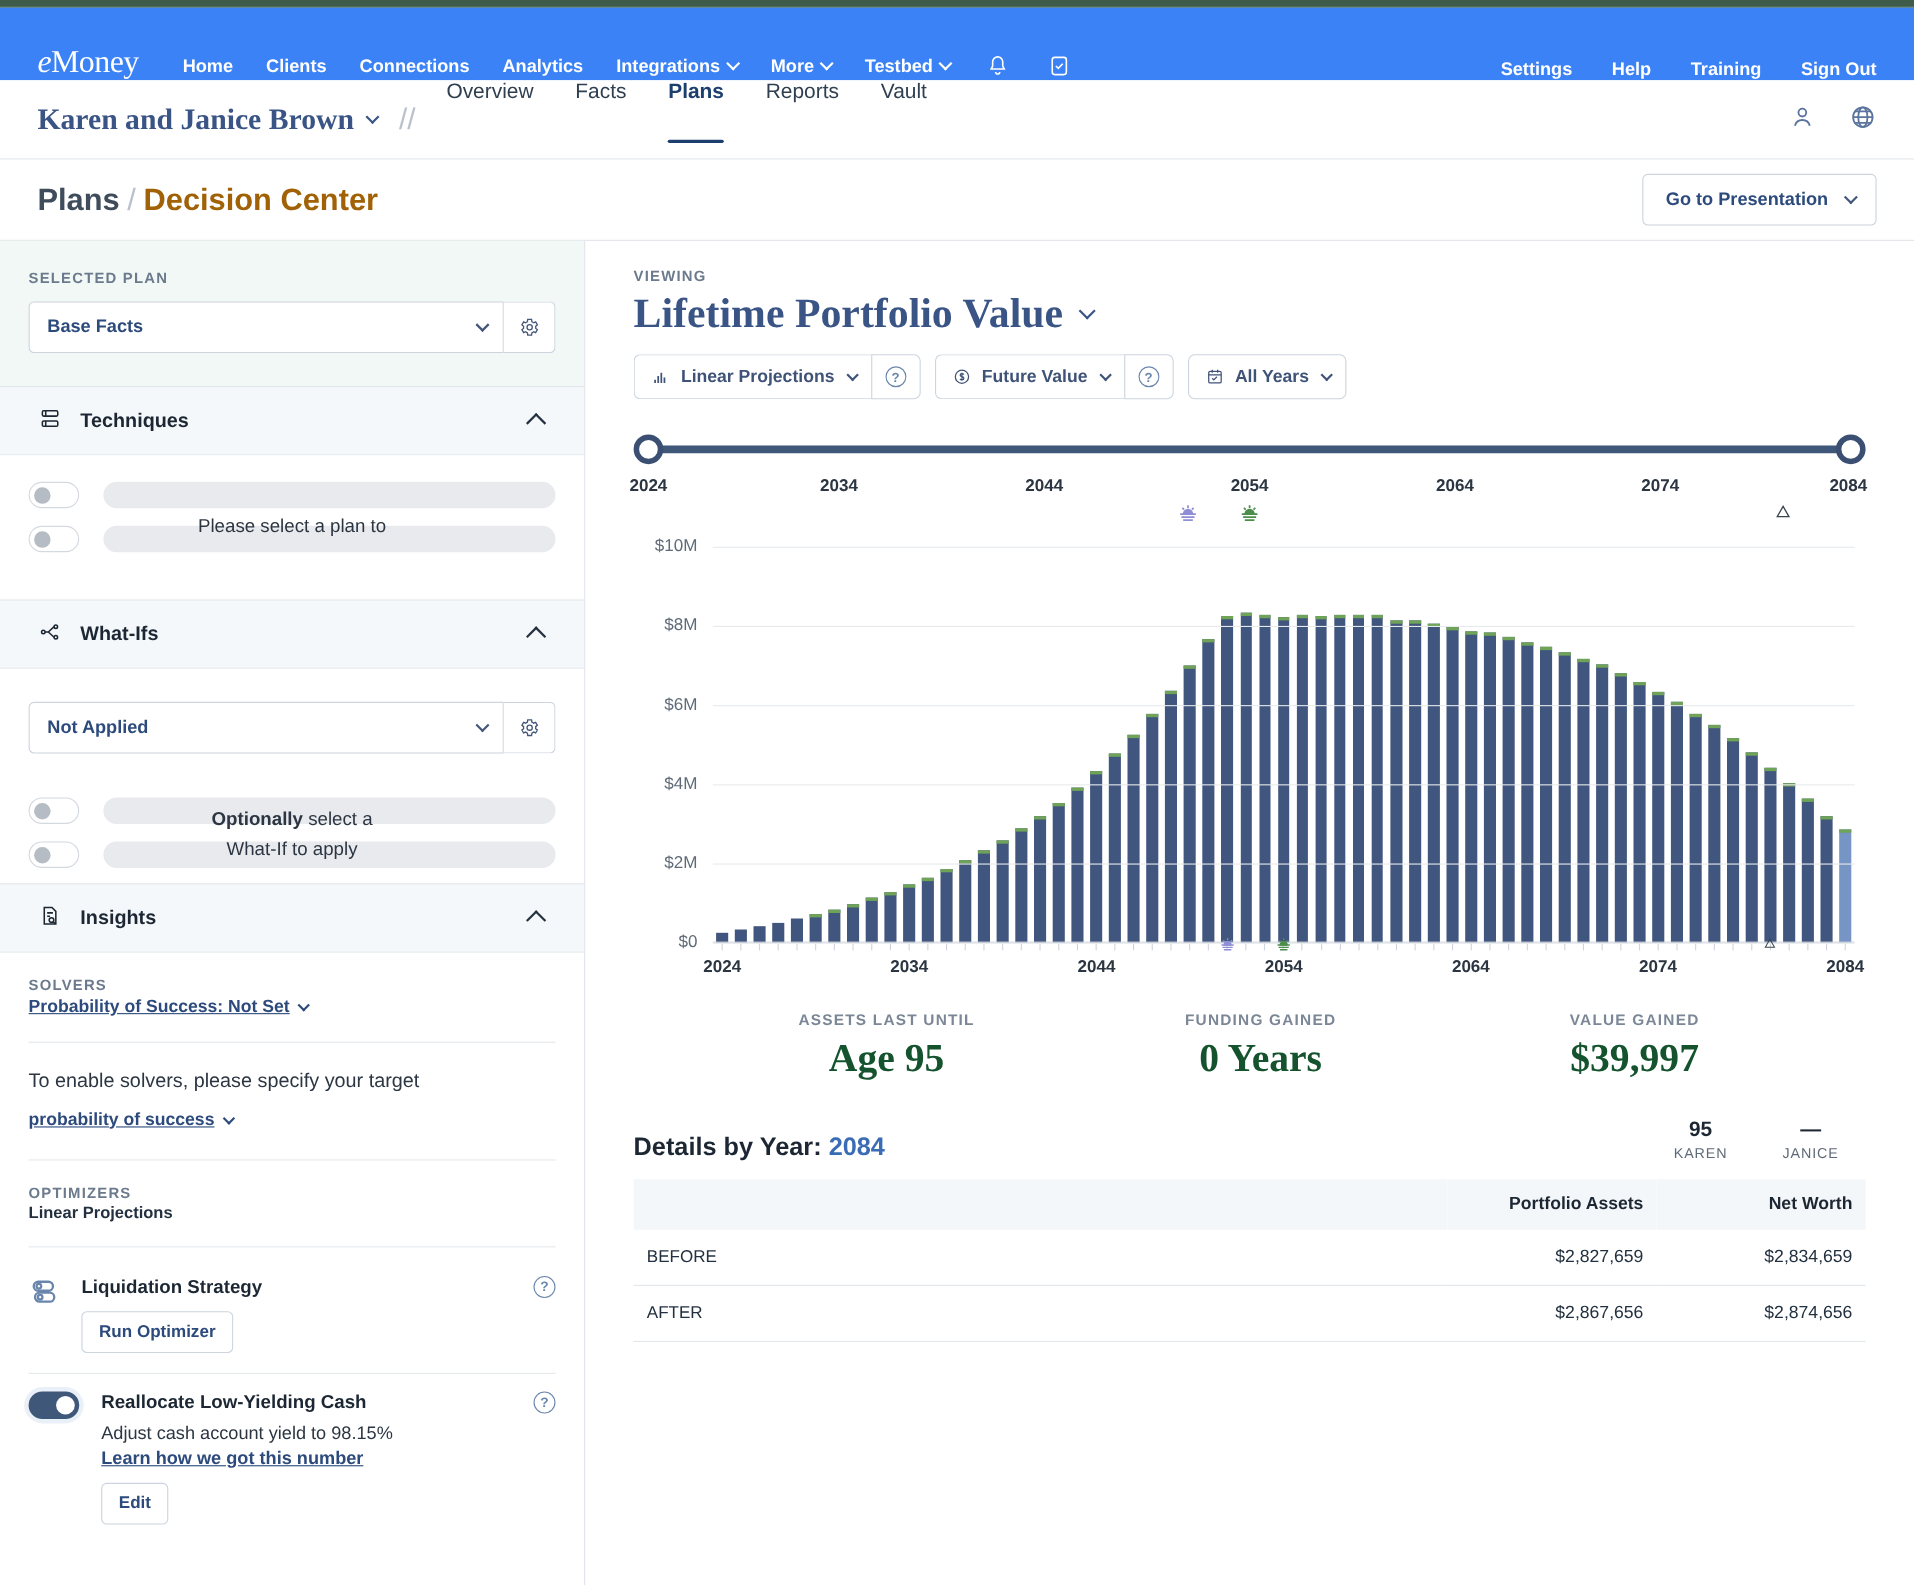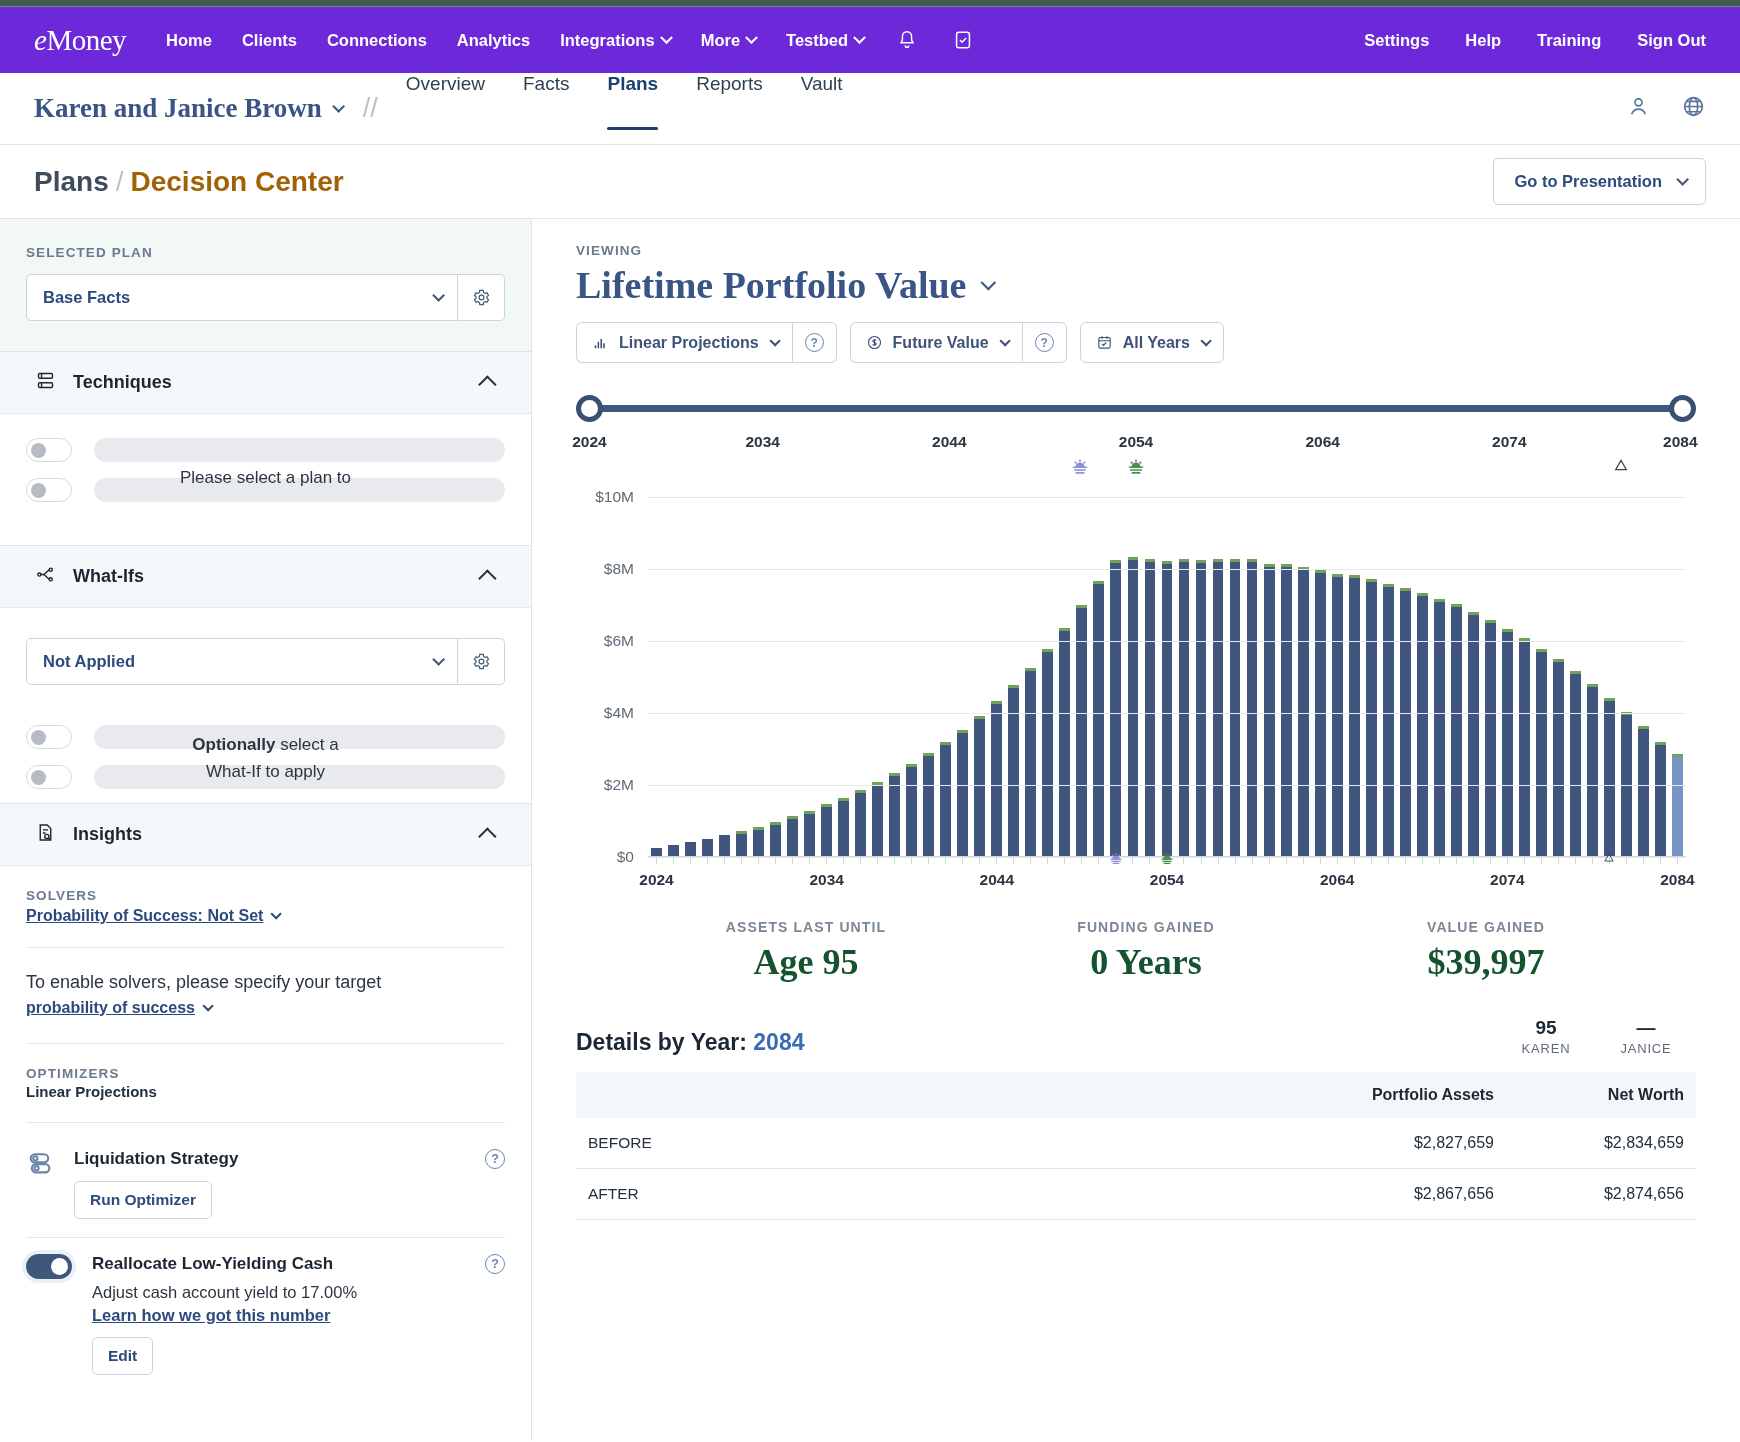--- a/index.html
+++ b/index.html
@@ -7,21 +7,21 @@
     width: 1740px; height: 1442px;
     font-family: "Liberation Sans", sans-serif;
     background: #ffffff;
     overflow: hidden;
   }
   .page { position: relative; width: 1740px; height: 1442px; background:#fff; }
 
   
   .greenstrip { height: 7px; background: #3f5c4a; border-bottom: 1px solid #6d8a72; }
   .topnav {
-    height: 66px; background: #6d28d9; display: flex; align-items: center;
+    height: 66px; background: #3b82f6; display: flex; align-items: flex-end;
     padding: 0 34px; color: #ffffff;
   }
   .brand { font-family: "Liberation Serif", serif; font-size: 29px; letter-spacing:-.5px; margin-right: 40px; color:#fff;}
   .brand i { font-style: italic; font-family:"Liberation Serif",serif; }
   .topnav-links { display: flex; align-items: center; gap: 30px; }
   .topnav-links a, .topnav-right a {
     color: #ffffff; text-decoration: none; font-size: 16.5px; font-weight: 600;
     display: flex; align-items:center; gap:7px; white-space:nowrap;
   }
   .caret { display:inline-block; width:9px; height:9px; border-right:2px solid #fff; border-bottom:2px solid #fff; transform: rotate(45deg) translate(-2px,-2px);}
@@ -407,21 +407,21 @@
         <span class="chev-up"></span>
       </div>
       <div class="ins-body">
         <div class="lbl-caps">SOLVERS</div>
         <a href="#" class="solvers-link">
           <span>Probability of Success: Not Set</span>
           <span class="caret-s"></span>
         </a>
         <div class="divider"></div>
         <div class="solver-msg">To enable solvers, please specify your target</div>
-        <a href="#" class="solvers-link" style="margin-top:3px;">
+        <a href="#" class="solvers-link" style="margin-top:14px;">
           <span style="font-weight:700">probability of success</span>
           <span class="caret-s"></span>
         </a>
         <div class="divider" style="margin-top:26px;"></div>
         <div class="lbl-caps">OPTIMIZERS</div>
         <div class="opt-title">Linear Projections</div>
         <div class="divider"></div>
 
         <div class="opt-row" style="padding-top:4px;">
           <span class="liq-icon">
@@ -445,21 +445,21 @@
 
         <div class="divider" style="margin:18px 0 0 0;"></div>
 
         <div class="opt-row">
           <span class="toggle-on"></span>
           <div class="opt-main">
             <div class="opt-name">
               <span>Reallocate Low-Yielding Cash</span>
               <span class="qmark">?</span>
             </div>
-            <div class="opt-sub">Adjust cash account yield to 17.00%</div>
+            <div class="opt-sub">Adjust cash account yield to 98.15%</div>
             <a href="#" class="opt-link">Learn how we got this number</a>
             <div class="btn-outline">
                 <span>Edit</span>
               </div>
           </div>
         </div>
       </div>
     </div>
 
     <div class="content">

